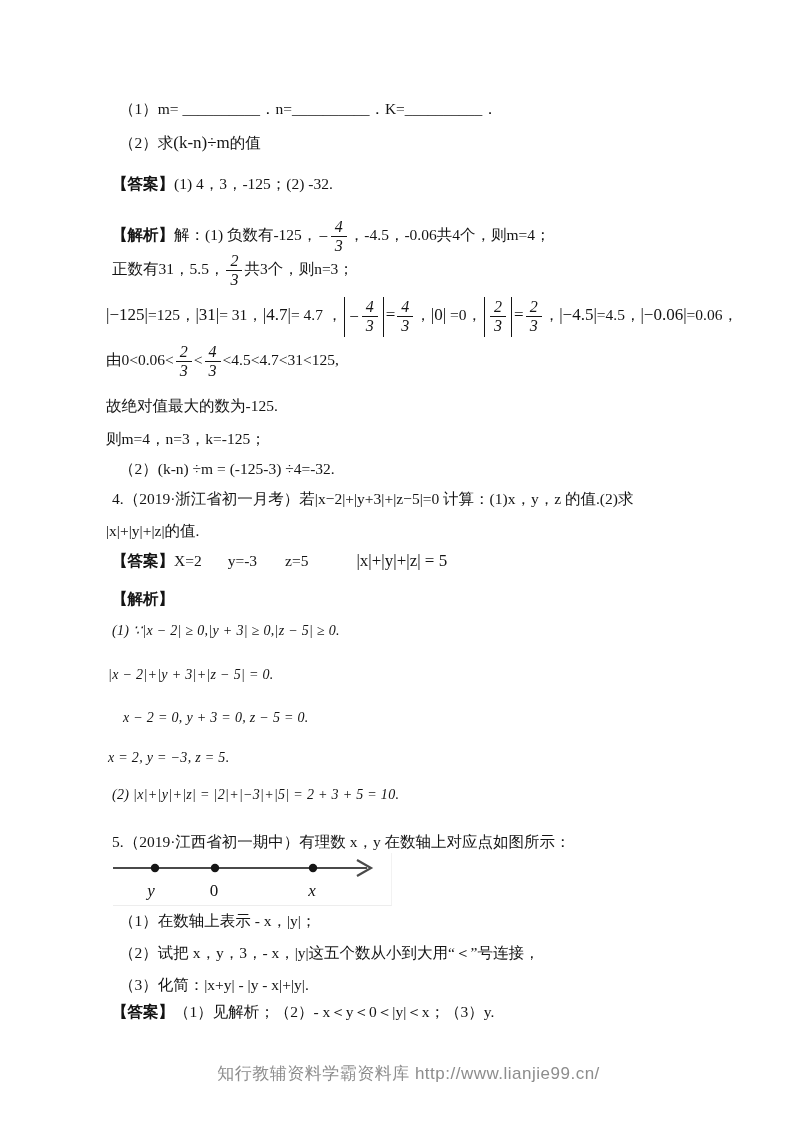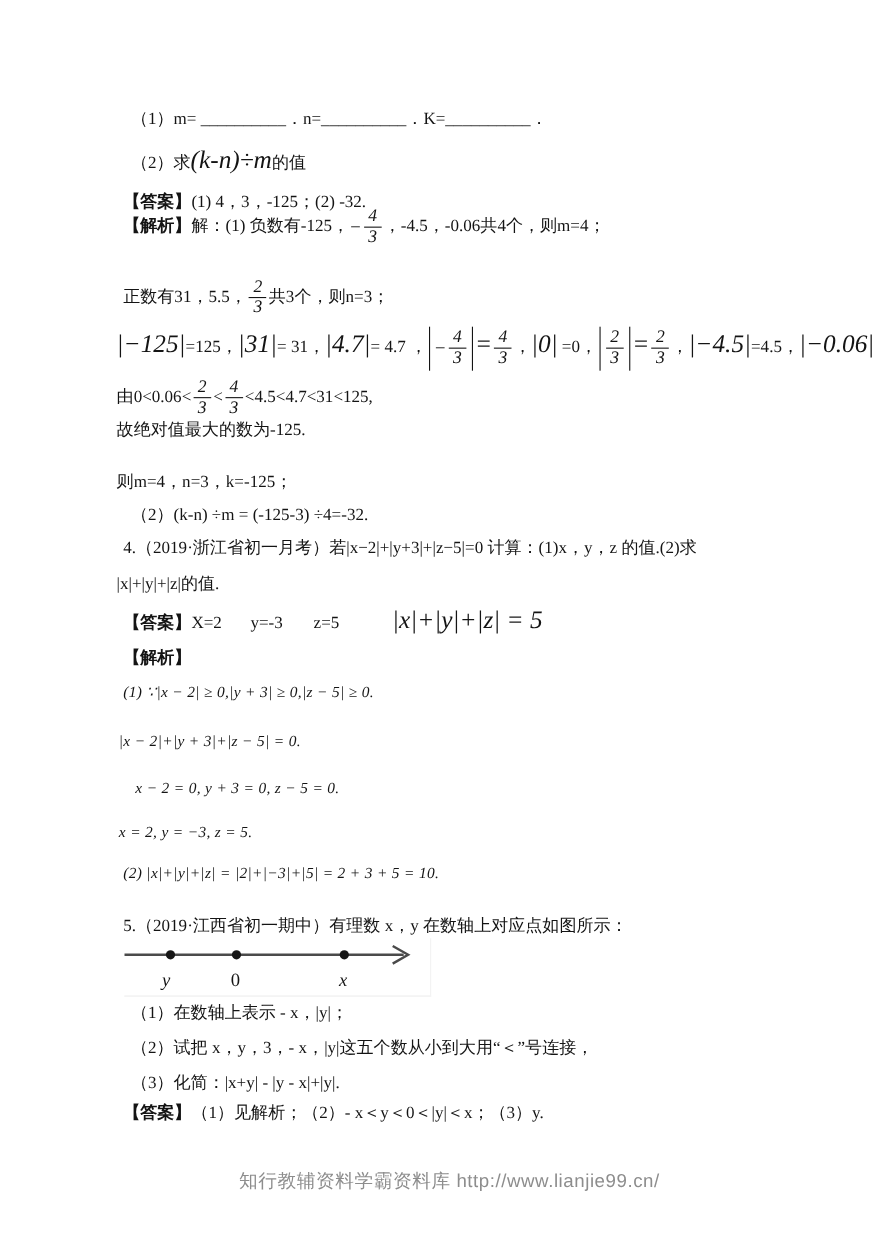--- a/index.html
+++ b/index.html
@@ -9,21 +9,21 @@
     overflow:hidden;
   }
   .line{
     position:absolute;left:112px;white-space:nowrap;
     font-size:15.5px;line-height:1.25;
   }
   .ind{left:119px;}
   .lbl{font-weight:bold;}
   .math{
     font-family:"Liberation Serif","DejaVu Serif",serif;
-    font-style:italic;font-size:23px;
+    font-size:17px;
   }
   .mline{font-size:14px;font-style:italic;letter-spacing:0.3px;}
   
   .frac{
     display:inline-block;vertical-align:middle;text-align:center;
     font-size:16px;line-height:1.15;margin:0 2px;font-style:italic;
   }
   .frac .fn{display:block;padding:0 4px;border-bottom:1px solid #141414;}
   .frac .fd{display:block;padding:0 4px;}
   .fminus{font-style:italic;font-size:17px;vertical-align:middle;}
@@ -55,29 +55,29 @@
 <body>
 
 <div>
 
   <div class="line ind" style="top:99px">（1）m= __________．n=__________．K=__________．</div>
 
   <div class="line ind" style="top:132px"><span>（2）求</span><span class="math">(k-n)÷m</span><span>的值</span></div>
 
   <div class="line" style="top:174px"><span class="lbl">【答案】</span><span>(1) 4，3，-125；(2) -32.</span></div>
 
-  <div class="line" style="top:188px"><span class="lbl">【解析】</span><span>解：(1) 负数有-125，</span><span class="fminus">−</span><span class="frac"><span class="fn">4</span><span class="fd">3</span></span><span>，-4.5，-0.06共4个，则m=4；</span></div>
+  <div class="line" style="top:218px"><span class="lbl">【解析】</span><span>解：(1) 负数有-125，</span><span class="fminus">−</span><span class="frac"><span class="fn">4</span><span class="fd">3</span></span><span>，-4.5，-0.06共4个，则m=4；</span></div>
 
   <div class="line" style="top:252px"><span>正数有31，5.5，</span><span class="frac"><span class="fn">2</span><span class="fd">3</span></span><span>共3个，则n=3；</span></div>
 
   <div class="line" style="top:297px;left:106px"><span class="math">|−125|</span><span>=125，</span><span class="math">|31|</span><span>= 31，</span><span class="math">|4.7|</span><span>= 4.7 ，</span><span class="absw"><span class="fminus">−</span><span class="frac"><span class="fn">4</span><span class="fd">3</span></span></span><span class="math">=</span><span class="frac"><span class="fn">4</span><span class="fd">3</span></span><span>，</span><span class="math">|0|</span><span> =0，</span><span class="absw"><span class="frac"><span class="fn">2</span><span class="fd">3</span></span></span><span class="math">=</span><span class="frac"><span class="fn">2</span><span class="fd">3</span></span><span>，</span><span class="math">|−4.5|</span><span>=4.5，</span><span class="math">|−0.06|</span><span>=0.06，</span></div>
 
   <div class="line" style="top:343px;left:106px"><span>由0&lt;0.06&lt;</span><span class="frac"><span class="fn">2</span><span class="fd">3</span></span><span>&lt;</span><span class="frac"><span class="fn">4</span><span class="fd">3</span></span><span>&lt;4.5&lt;4.7&lt;31&lt;125,</span></div>
 
-  <div class="line" style="top:381px;left:106px">故绝对值最大的数为-125.</div>
+  <div class="line" style="top:396px;left:106px">故绝对值最大的数为-125.</div>
   <div class="line" style="top:429px;left:106px">则m=4，n=3，k=-125；</div>
   <div class="line ind" style="top:459px">（2）(k-n) ÷m = (-125-3) ÷4=-32.</div>
 
   <div class="line" style="top:489px">4.（2019·浙江省初一月考）若|x−2|+|y+3|+|z−5|=0 计算：(1)x，y，z 的值.(2)求</div>
   <div class="line" style="top:521px;left:106px">|x|+|y|+|z|的值.</div>
   <div class="line" style="top:550px"><span class="lbl">【答案】</span><span>X=2</span><span class="gap1">y=-3</span><span class="gap2">z=5</span><span class="math gap3">|x|+|y|+|z| = 5</span></div>
   <div class="line" style="top:589px"><span class="lbl">【解析】</span></div>
   <div class="line mline" style="top:622px">(1)  ∵|x − 2| ≥ 0,|y + 3| ≥ 0,|z − 5| ≥ 0.</div>
   <div class="line mline" style="top:666px;left:108px">|x − 2|+|y + 3|+|z − 5| = 0.</div>
   <div class="line mline" style="top:709px;left:123px">x − 2 = 0, y + 3 = 0, z − 5 = 0.</div>

